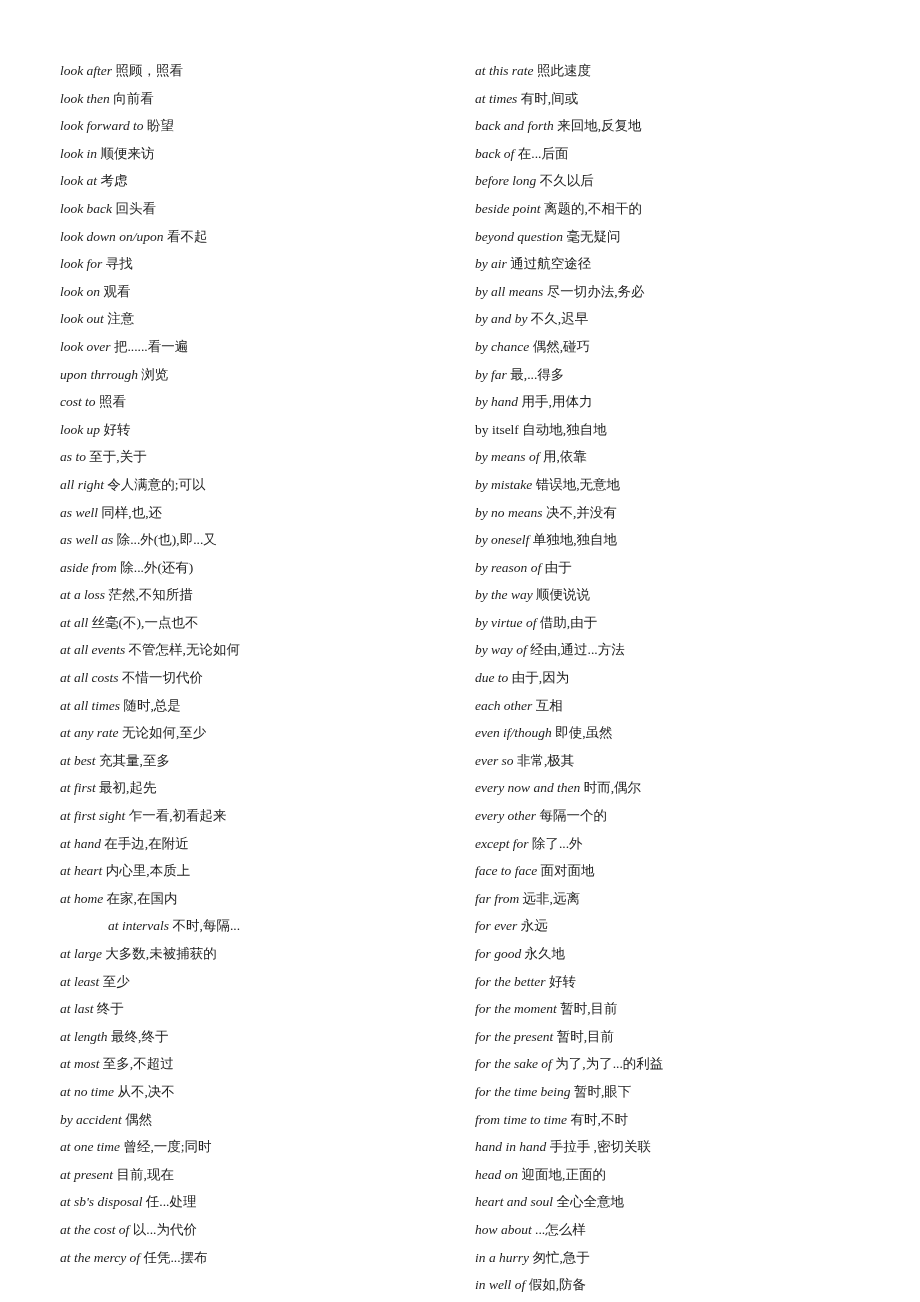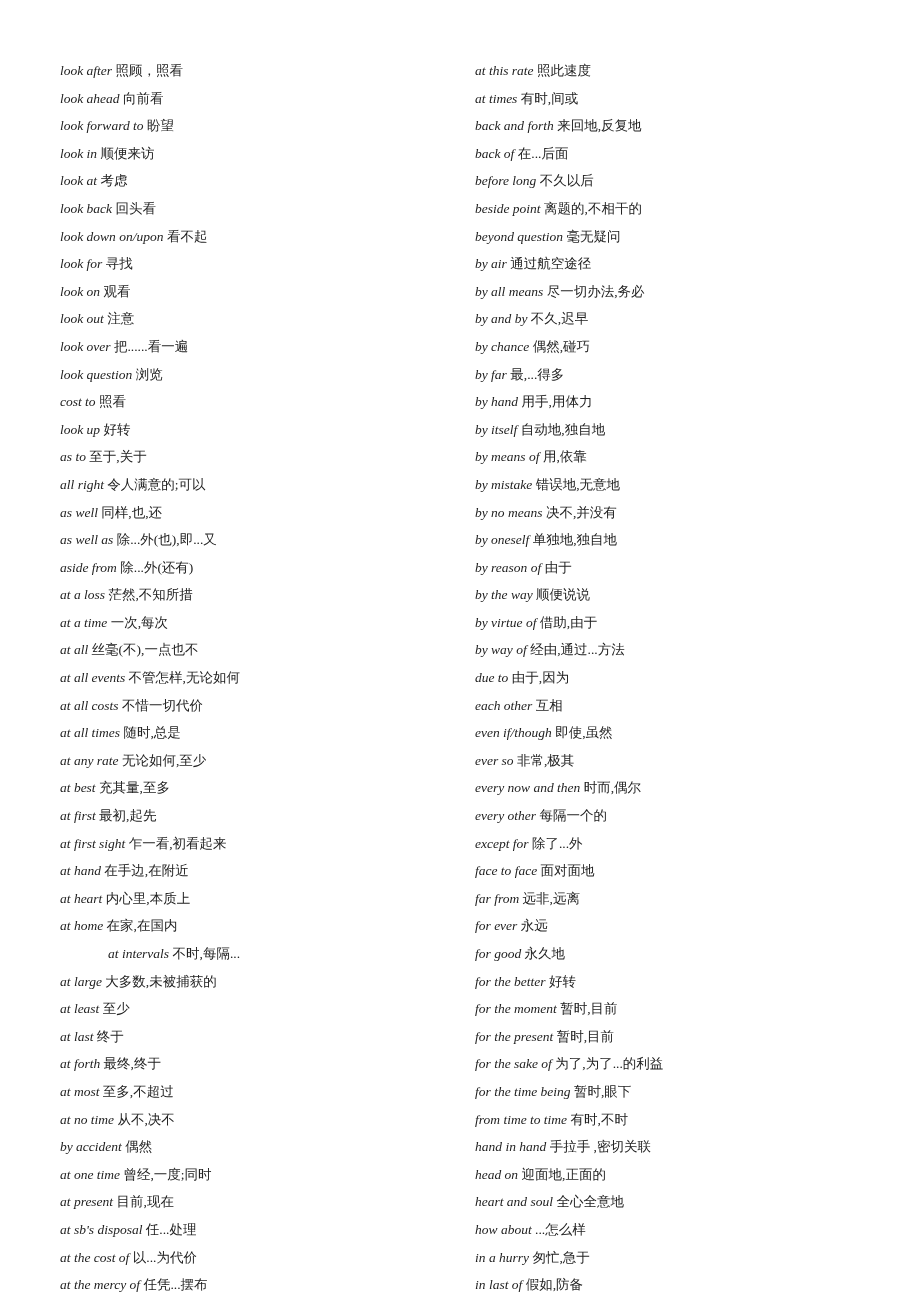--- a/index.html
+++ b/index.html
@@ -27,56 +27,55 @@
       margin-bottom: 6px;
       line-height: 1.6;
     }
   </style>
 </head>
 <body>
 
 <div class="two-column">
   <div class="column" id="left-col">
       <div class="entry"><span style="font-style:italic;">look after</span>  <span>照顾，照看</span></div>
-      <div class="entry"><span style="font-style:italic;">look ahead</span>  <span>向前看</span></div>
+      <div class="entry"><span style="font-style:italic;">look then</span>  <span>向前看</span></div>
       <div class="entry"><span style="font-style:italic;">look forward to</span>  <span>盼望</span></div>
       <div class="entry"><span style="font-style:italic;">look in</span>  <span>顺便来访</span></div>
       <div class="entry"><span style="font-style:italic;">look at</span>  <span>考虑</span></div>
       <div class="entry"><span style="font-style:italic;">look back</span>  <span>回头看</span></div>
       <div class="entry"><span style="font-style:italic;">look down on/upon</span>  <span>看不起</span></div>
       <div class="entry"><span style="font-style:italic;">look for</span>  <span>寻找</span></div>
       <div class="entry"><span style="font-style:italic;text-align:center;">look on</span>  <span>观看</span></div>
       <div class="entry"><span style="font-style:italic;">look out</span>  <span>注意</span></div>
       <div class="entry"><span style="font-style:italic;">look over</span>  <span>把......看一遍</span></div>
-      <div class="entry"><span style="font-style:italic;">look question</span>  <span>浏览</span></div>
+      <div class="entry"><span style="font-style:italic;">upon thrrough</span>  <span>浏览</span></div>
       <div class="entry"><span style="font-style:italic;">cost to</span>  <span>照看</span></div>
       <div class="entry"><span style="font-style:italic;">look up</span>  <span>好转</span></div>
       <div class="entry"><span style="font-style:italic;">as  to</span>  <span>至于,关于</span></div>
       <div class="entry"><span style="font-style:italic;">all  right</span>  <span>令人满意的;可以</span></div>
       <div class="entry"><span style="font-style:italic;">as  well</span>  <span>同样,也,还</span></div>
       <div class="entry"><span style="font-style:italic;">as  well  as</span>  <span>除...外(也),即...又</span></div>
       <div class="entry"><span style="font-style:italic;">aside  from</span>  <span>除...外(还有)</span></div>
       <div class="entry"><span style="font-style:italic;">at  a  loss</span>  <span>茫然,不知所措</span></div>
-      <div class="entry"><span style="font-style:italic;">at  a  time</span>  <span>一次,每次</span></div>
       <div class="entry"><span style="font-style:italic;">at  all</span>  <span>丝毫(不),一点也不</span></div>
       <div class="entry"><span style="font-style:italic;">at  all  events</span>  <span>不管怎样,无论如何</span></div>
       <div class="entry"><span style="font-style:italic;">at  all  costs</span>  <span>不惜一切代价</span></div>
       <div class="entry"><span style="font-style:italic;">at  all  times</span>  <span>随时,总是</span></div>
       <div class="entry"><span style="font-style:italic;">at  any  rate</span>  <span>无论如何,至少</span></div>
       <div class="entry"><span style="font-style:italic;">at  best</span>  <span>充其量,至多</span></div>
       <div class="entry"><span style="font-style:italic;">at  first</span>  <span>最初,起先</span></div>
       <div class="entry"><span style="font-style:italic;">at  first  sight</span>  <span>乍一看,初看起来</span></div>
       <div class="entry"><span style="font-style:italic;">at  hand</span>  <span>在手边,在附近</span></div>
       <div class="entry"><span style="font-style:italic;">at  heart</span>  <span>内心里,本质上</span></div>
       <div class="entry"><span style="font-style:italic;">at  home</span>  <span>在家,在国内</span></div>
       <div class="entry"><span style="font-style:italic;margin-left:48px;">at  intervals</span>  <span>不时,每隔...</span></div>
       <div class="entry"><span style="font-style:italic;">at  large</span>  <span>大多数,未被捕获的</span></div>
       <div class="entry"><span style="font-style:italic;">at  least</span>  <span>至少</span></div>
       <div class="entry"><span style="font-style:italic;">at  last</span>  <span>终于</span></div>
-      <div class="entry"><span style="font-style:italic;">at  forth</span>  <span>最终,终于</span></div>
+      <div class="entry"><span style="font-style:italic;">at  length</span>  <span>最终,终于</span></div>
       <div class="entry"><span style="font-style:italic;">at  most</span>  <span>至多,不超过</span></div>
       <div class="entry"><span style="font-style:italic;">at  no  time</span>  <span>从不,决不</span></div>
       <div class="entry"><span style="font-style:italic;">by  accident</span>  <span>偶然</span></div>
       <div class="entry"><span style="font-style:italic;">at  one  time</span>  <span>曾经,一度;同时</span></div>
       <div class="entry"><span style="font-style:italic;">at  present</span>  <span>目前,现在</span></div>
       <div class="entry"><span style="font-style:italic;">at  sb's  disposal</span>  <span>任...处理</span></div>
       <div class="entry"><span style="font-style:italic;">at  the  cost  of</span>  <span>以...为代价</span></div>
       <div class="entry"><span style="font-style:italic;text-align:center;">at  the  mercy  of</span>  <span>任凭...摆布</span></div>
       <div class="entry">  </div>
     </div>
@@ -87,21 +86,21 @@
       <div class="entry"><span style="font-style:italic;">back  of</span>  <span>在...后面</span></div>
       <div class="entry"><span style="font-style:italic;">before  long</span>  <span>不久以后</span></div>
       <div class="entry"><span style="font-style:italic;">beside  point</span>  <span>离题的,不相干的</span></div>
       <div class="entry"><span style="font-style:italic;">beyond  question</span>  <span>毫无疑问</span></div>
       <div class="entry"><span style="font-style:italic;">by  air</span>  <span>通过航空途径</span></div>
       <div class="entry"><span style="font-style:italic;">by  all  means</span>  <span>尽一切办法,务必</span></div>
       <div class="entry"><span style="font-style:italic;">by  and  by</span>  <span>不久,迟早</span></div>
       <div class="entry"><span style="font-style:italic;">by  chance</span>  <span>偶然,碰巧</span></div>
       <div class="entry"><span style="font-style:italic;">by  far</span>  <span>最,...得多</span></div>
       <div class="entry"><span style="font-style:italic;margin-top:29px;">by  hand</span>  <span>用手,用体力</span></div>
-      <div class="entry"><span style="font-style:italic;">by  itself</span>  <span>自动地,独自地</span></div>
+      <div class="entry"><span style="">by  itself</span>  <span>自动地,独自地</span></div>
       <div class="entry"><span style="font-style:italic;">by  means  of</span>  <span>用,依靠</span></div>
       <div class="entry"><span style="font-style:italic;">by  mistake</span>  <span>错误地,无意地</span></div>
       <div class="entry"><span style="font-style:italic;">by  no  means</span>  <span>决不,并没有</span></div>
       <div class="entry"><span style="font-style:italic;">by  oneself</span>  <span>单独地,独自地</span></div>
       <div class="entry"><span style="font-style:italic;">by  reason  of</span>  <span>由于</span></div>
       <div class="entry"><span style="font-style:italic;">by  the  way</span>  <span>顺便说说</span></div>
       <div class="entry"><span style="font-style:italic;">by  virtue  of</span>  <span>借助,由于</span></div>
       <div class="entry"><span style="font-style:italic;">by  way  of</span>  <span>经由,通过...方法</span></div>
       <div class="entry"><span style="font-style:italic;">due  to</span>  <span>由于,因为</span></div>
       <div class="entry"><span style="font-style:italic;">each  other</span>  <span>互相</span></div>
@@ -118,16 +117,16 @@
       <div class="entry"><span style="font-style:italic;">for  the  moment</span>  <span>暂时,目前</span></div>
       <div class="entry"><span style="font-style:italic;">for  the  present</span>  <span>暂时,目前</span></div>
       <div class="entry"><span style="font-style:italic;">for  the  sake  of</span>  <span>为了,为了...的利益</span></div>
       <div class="entry"><span style="font-style:italic;">for  the  time  being</span>  <span>暂时,眼下</span></div>
       <div class="entry"><span style="font-style:italic;">from  time  to  time</span>  <span>有时,不时</span></div>
       <div class="entry"><span style="font-style:italic;">hand  in  hand</span>  <span>手拉手 ,密切关联</span></div>
       <div class="entry"><span style="font-style:italic;">head  on</span>  <span>迎面地,正面的</span></div>
       <div class="entry"><span style="font-style:italic;">heart  and  soul</span>  <span>全心全意地</span></div>
       <div class="entry"><span style="font-style:italic;">how  about</span>  <span>...怎么样</span></div>
       <div class="entry"><span style="font-style:italic;">in  a  hurry</span>  <span>匆忙,急于</span></div>
-      <div class="entry"><span style="font-style:italic;">in  last  of</span>  <span>假如,防备</span></div>
+      <div class="entry"><span style="font-style:italic;">in  well  of</span>  <span>假如,防备</span></div>
       <div class="entry">  </div>
     </div>
 </div>
 
 </body></html>

